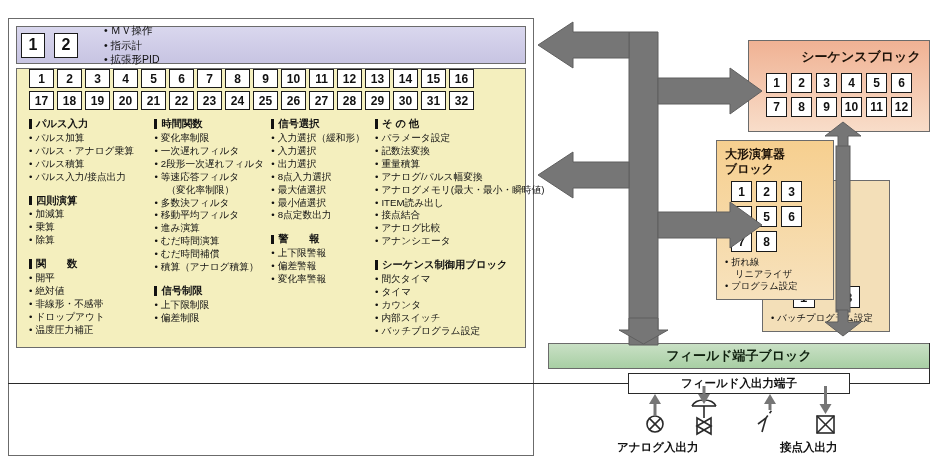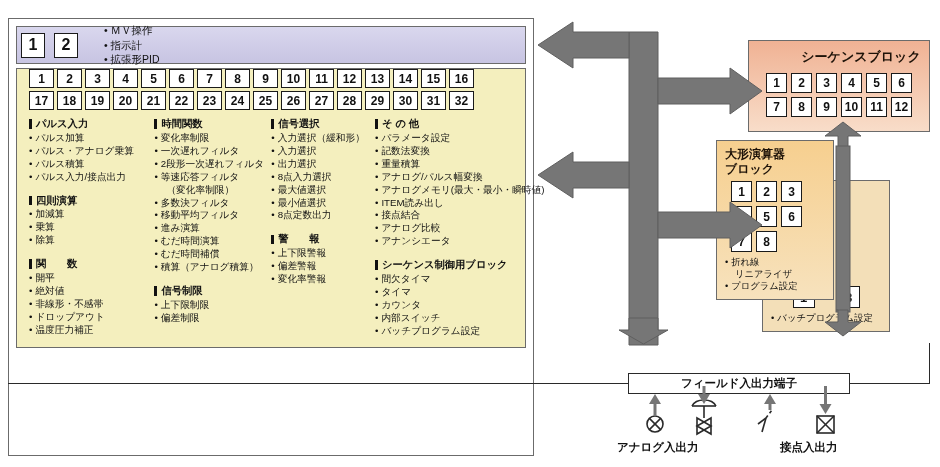--- a/index.html
+++ b/index.html
@@ -501,20 +501,21 @@
       <div class="li sub">
           <span>リニアライザ</span>
         </div>
       <div class="li">
           <span class="dot">•</span>
           <span>プログラム設定</span>
         </div>
     </div>
   </div>
 
+  <div class="field-block">フィールド端子ブロック</div>
   <div class="field-io-line"></div>
   <div class="field-io-line-r"></div>
   <div class="field-right-v"></div>
   <div class="field-io">フィールド入出力端子</div>
 
   <div class="io-label" style="left:617px; top:440px;">アナログ入出力</div>
   <div class="io-label" style="left:780px; top:440px;text-align:right;">接点入出力</div>
 
   <svg class="overlay" viewBox="0 0 940 467">
     <g fill="#767676" stroke="#5f5f5f" stroke-width="1">

